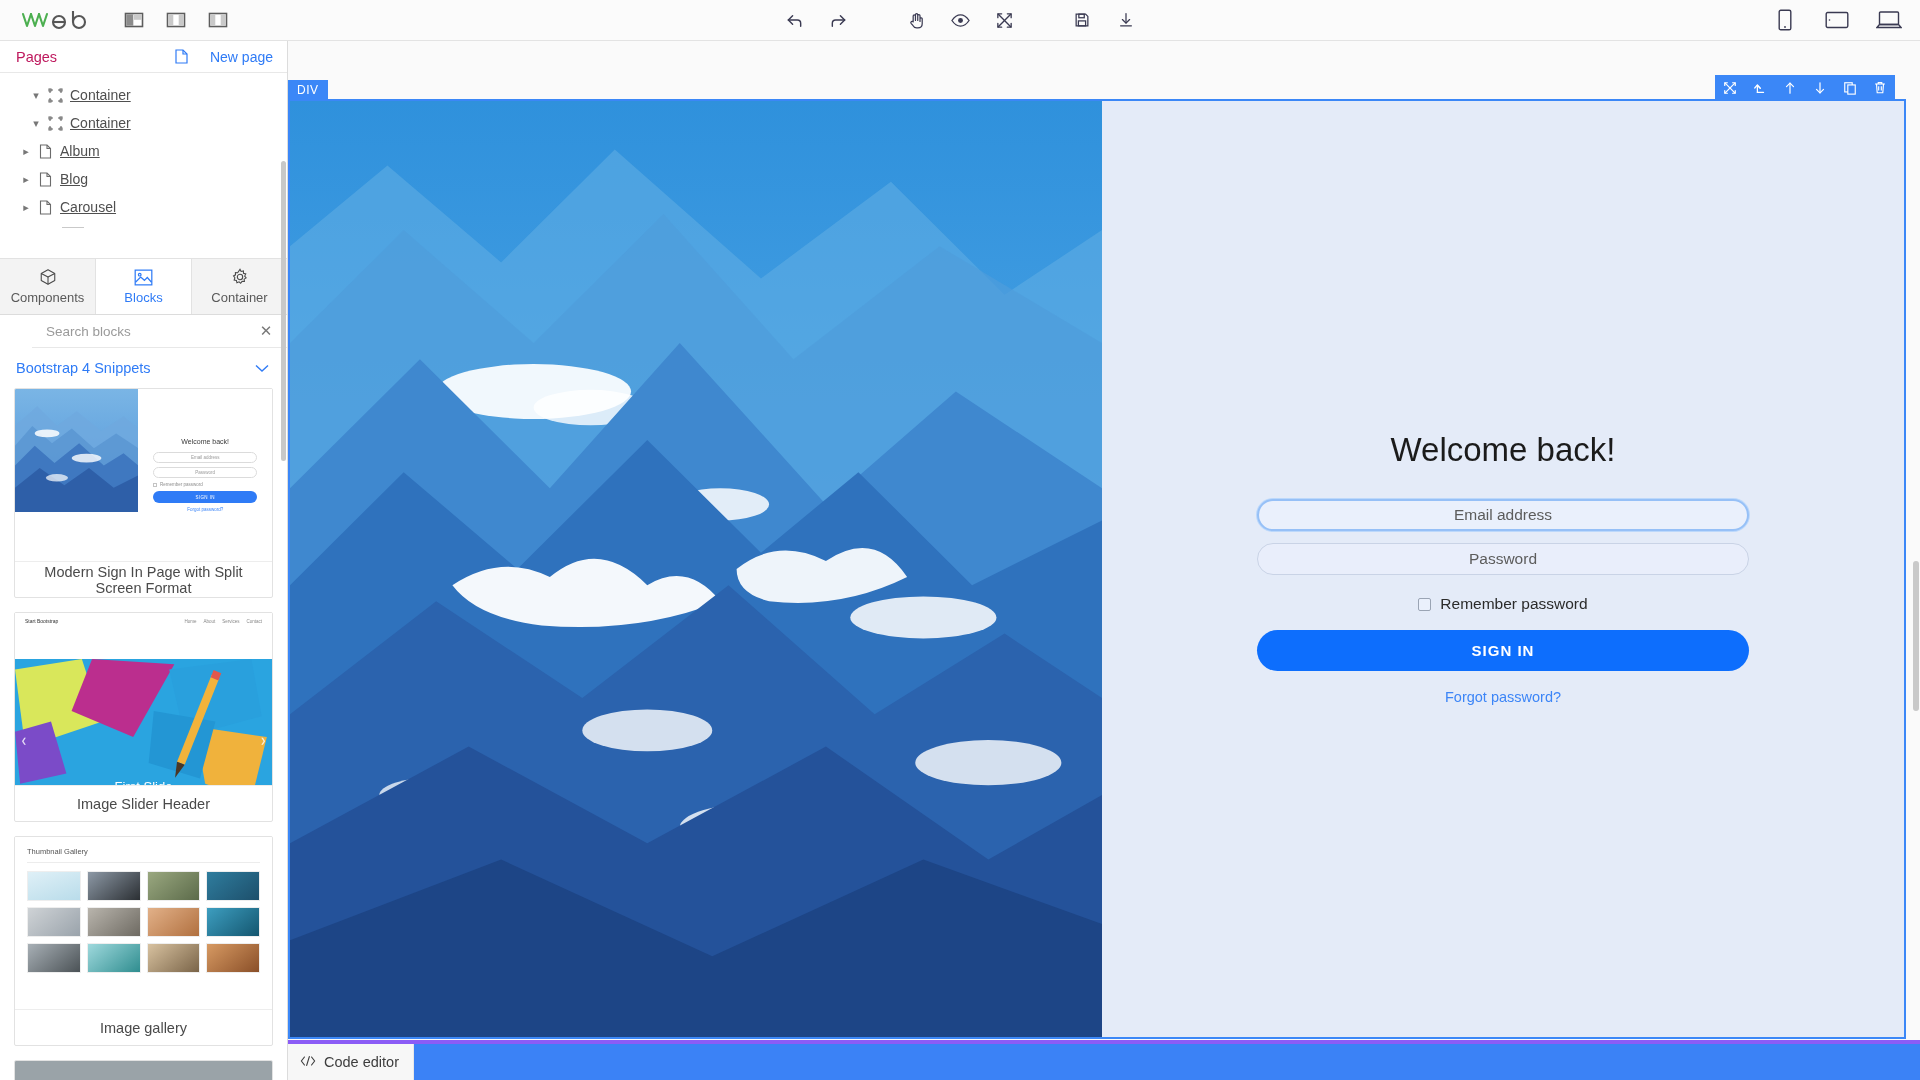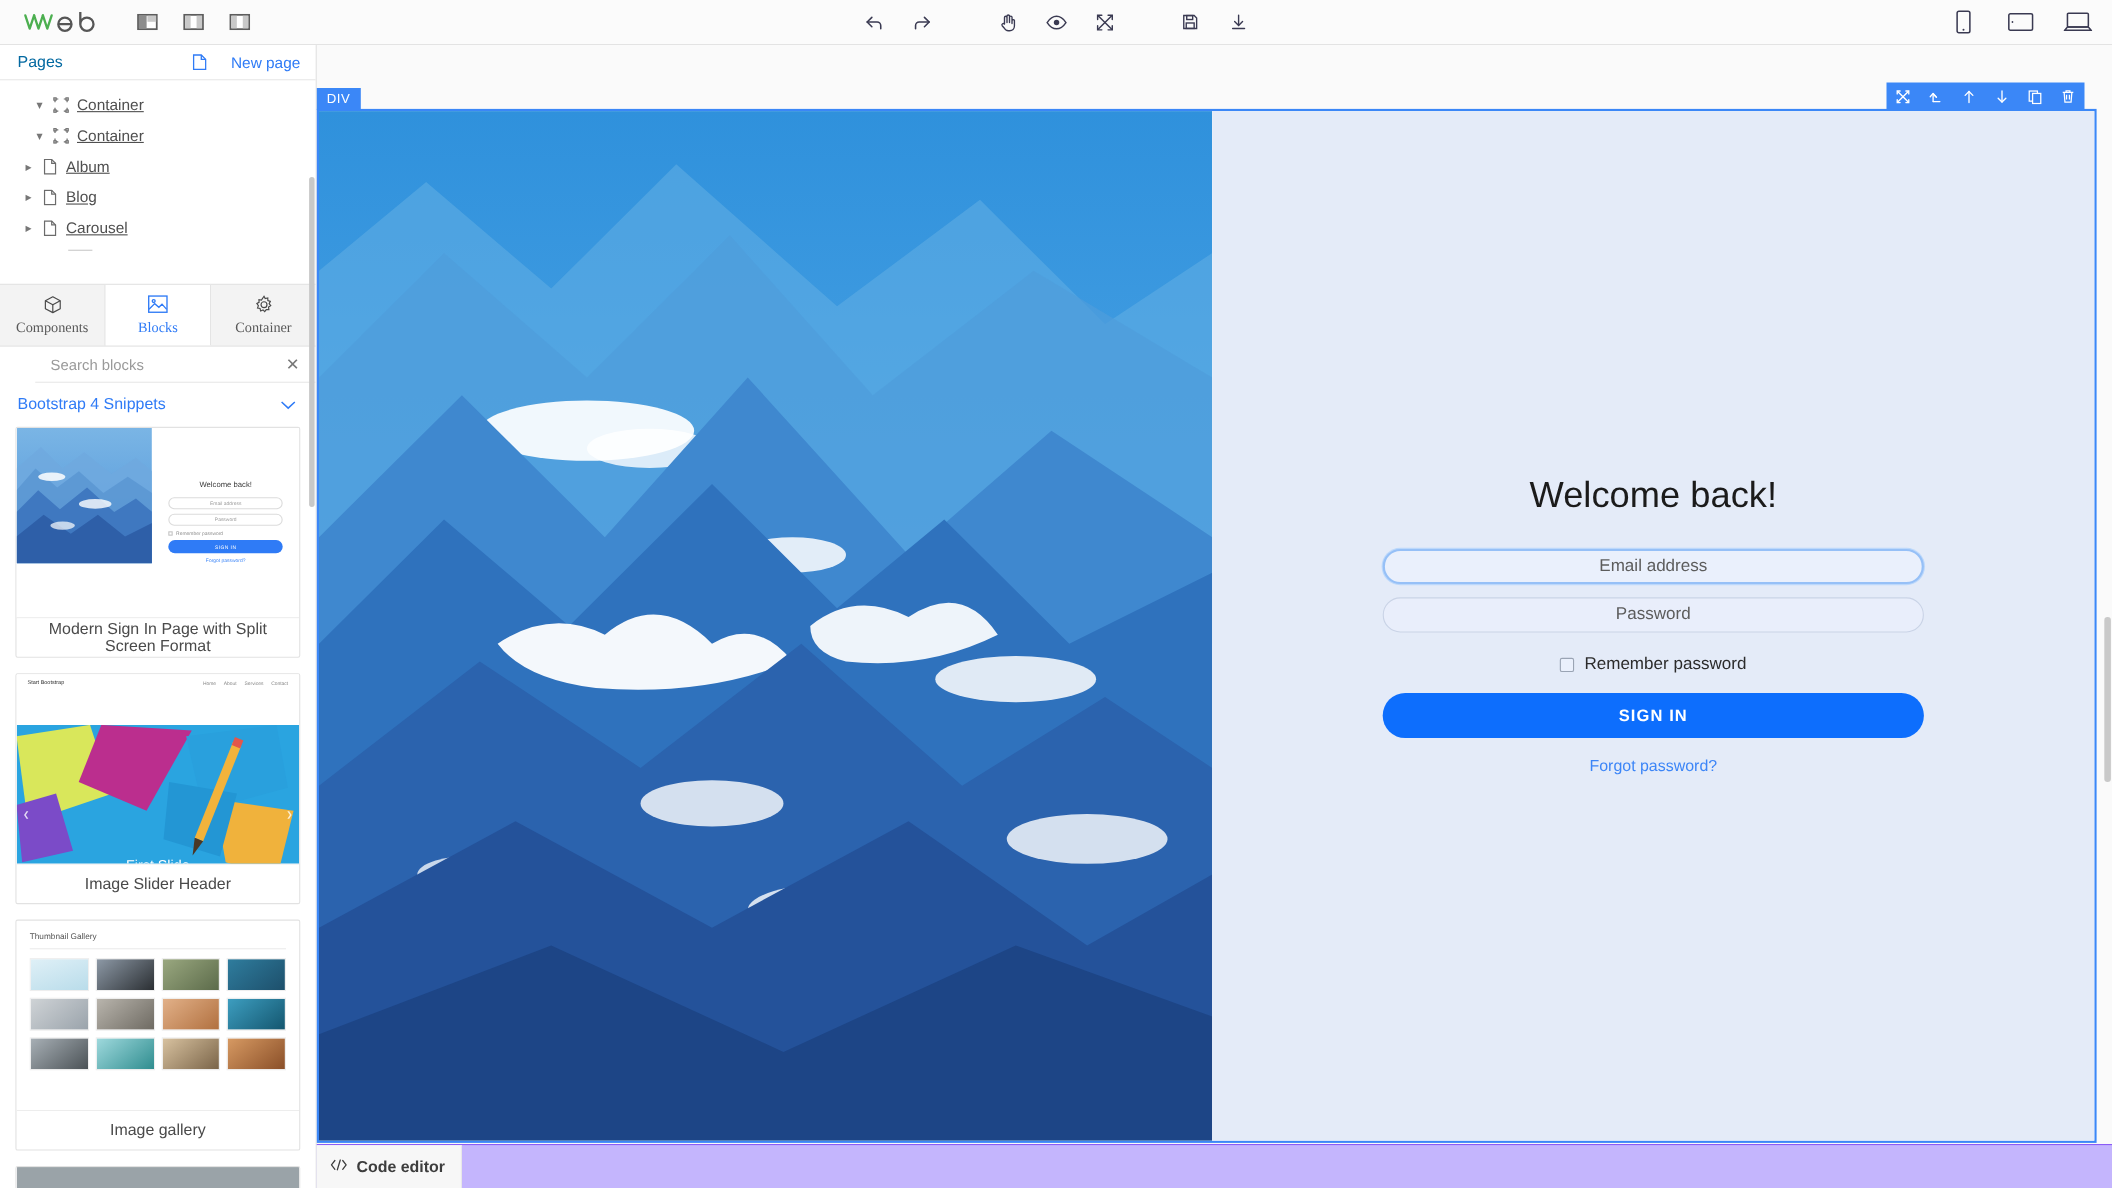--- a/index.html
+++ b/index.html
@@ -38,38 +38,37 @@
   
   #left-panel {
     position: absolute; top: 41px; left: 0; width: 288px; height: 1039px;
     background: #ffffff; border-right: 1px solid #dcdcdc;
     display: flex; flex-direction: column;
   }
   #pages-header {
     height: 32px; display: flex; align-items: center; justify-content: space-between;
     padding: 0 14px 0 16px; border-bottom: 1px solid #e8e8e8;
   }
-  #pages-title { font-size: 14.5px; color: #0369a1; }
+  #pages-title { font-size: 14.5px; color: #be185d; }
   #new-page-btn { display: flex; align-items: center; gap: 22px; color: #2f7bf6; font-size: 14px; cursor: pointer; }
   #pages-tree { flex: 0 0 185px; overflow: hidden; position: relative; padding-top: 8px; }
   .tree-row { display: flex; align-items: center; height: 28px; padding-left: 18px; cursor: pointer; }
   .caret { width: 16px; font-size: 11px; color: #777; display:flex; align-items:center; justify-content:center; }
   .caret.open { transform: rotate(0deg); }
   .tree-icon { width: 22px; display: flex; align-items: center; justify-content: center; }
   .tree-label { font-size: 14px; color: #4f4f4f; margin-left: 4px; text-decoration: underline; }
   .tree-row.indent { padding-left: 28px; }
   #tree-divider { width: 22px; height: 1px; background: #c9c9c9; margin: 6px 0 0 62px; }
 
   
   #panel-tabs { display: flex; height: 57px; border-top: 1px solid #e2e2e2; border-bottom: 1px solid #dcdcdc; background:#fafafa; }
   .panel-tab {
     flex: 1; display: flex; flex-direction: column; align-items: center; justify-content: center;
     gap: 4px; font-size: 13px; color: #595959; cursor: pointer; background: #f3f3f3;
     border-right: 1px solid #e2e2e2;
-    font-family: Liberation Serif, serif;
   }
   .panel-tab:last-child { border-right: none; }
   .panel-tab.active { background: #ffffff; color: #2f7bf6; }
   .panel-tab .tab-ico { height: 18px; display:flex; align-items:center; }
 
   
   #search-row {
     height: 33px; display: flex; align-items: center; border-bottom: 1px solid #e8e8e8;
     padding: 0 10px 0 0;
     margin-left: 32px;
@@ -172,21 +171,21 @@
     width: 492px; height: 41px; border-radius: 21px; background: #0d6efd; color: #fff;
     font-size: 15px; font-weight: bold; letter-spacing: 1px;
     display: flex; align-items: center; justify-content: center; cursor: pointer; border: none;
     font-family: "Liberation Sans", sans-serif;
   }
   #forgot { margin-top: 18px; font-size: 14.5px; color: #3c85f7; cursor: pointer; }
 
   
   #bottom-bar {
     position: absolute; bottom: 0; left: 288px; width: 1632px; height: 40px;
-    background: #c4b5fd; border-top: 1px solid #8b5cf6; display: flex; align-items: center; font-weight: bold;
+    background: #3b82f6; border-top: 4px solid #8b5cf6; display: flex; align-items: center;
   }
   #code-editor-btn {
     display: flex; align-items: center; gap: 8px; height: 100%; padding: 0 14px 0 12px;
     font-size: 14.5px; color: #3d3d3d; cursor: pointer; background: #f7f7f7;
     border-right: 1px solid #e8e8e8;
   }
   
   #canvas-scrollbar { position: absolute; right: 0; top: 41px; width: 8px; height: 1039px; background: #fafafa; }
   #canvas-scroll-thumb { position: absolute; right: 1px; top: 520px; width: 6px; height: 150px; background: #c9c9c9; border-radius: 3px; }
 </style>

